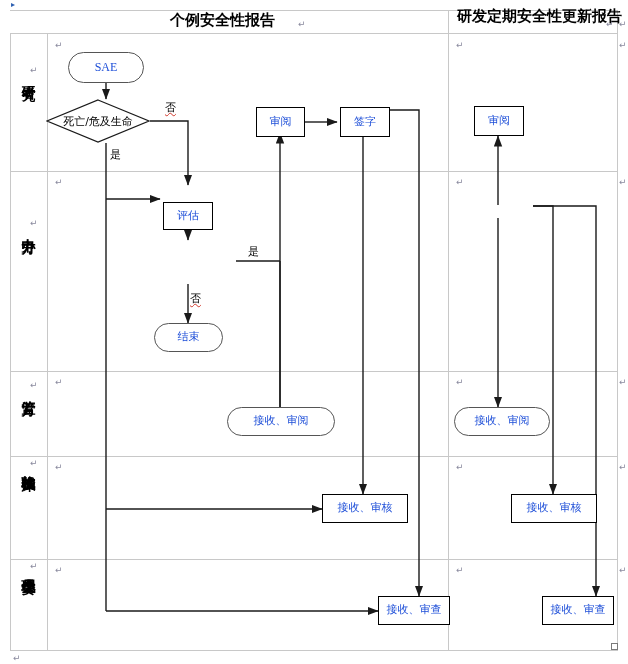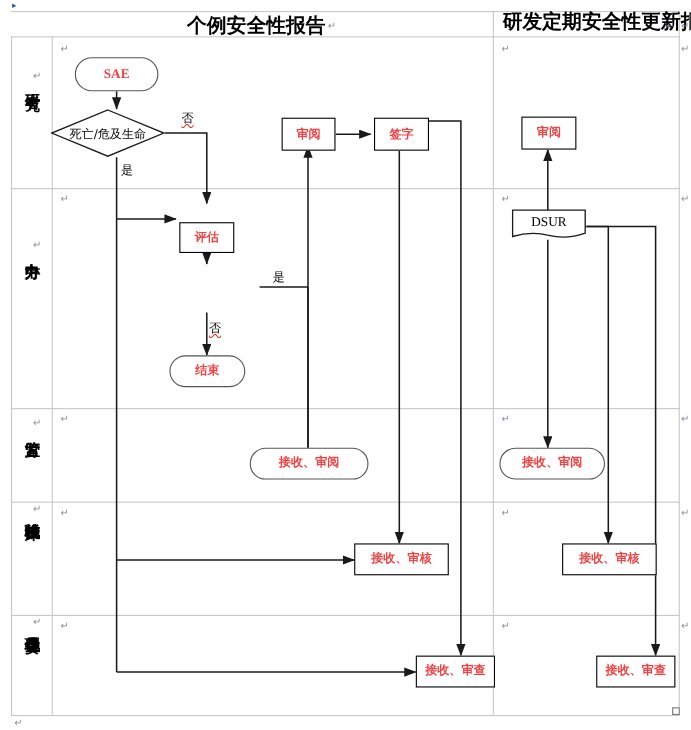--- a/index.html
+++ b/index.html
@@ -48,21 +48,21 @@
     position: absolute;
     color: #2a5db0;
     font-size: 8px;
     line-height: 8px;
   }
 
   
   .col-header {
     position: absolute;
     font-weight: bold;
-    font-size: 18px;
+    font-size: 15px;
     color: #000;
     white-space: nowrap;
     font-family: "DejaVu Sans", "Liberation Sans", sans-serif;
   }
   
   .row-label {
     position: absolute;
     font-weight: bold;
     font-size: 14px;
     color: #000;
@@ -74,27 +74,26 @@
   }
 
   
   .node {
     position: absolute;
     box-sizing: border-box;
     display: flex;
     align-items: center;
     justify-content: center;
     font-size: 11px;
-    color: #ef4444;
+    color: #1d4ed8;
     background: #ffffff;
     text-align: center;
     line-height: 1.1;
     font-family: "DejaVu Sans", "Liberation Sans", sans-serif;
     white-space: nowrap;
-    font-weight: bold;
   }
   .node.rect {
     border: 1px solid #000;
   }
   .node.stadium {
     border: 1px solid #555;
     border-radius: 999px;
   }
   .node.latin { font-family: "Liberation Serif", "DejaVu Serif", serif; font-size: 12px; }
 
@@ -286,26 +285,20 @@
   <div class="node stadium" style="left:154px; top:323px; width:69px; height:29px;">结束</div>
 
   <div class="node stadium" style="left:227px; top:407px; width:108px; height:29px;">接收、审阅</div>
 
   <div class="node rect" style="left:322px; top:494px; width:86px; height:29px;">接收、审核</div>
 
   <div class="node rect" style="left:378px; top:596px; width:72px; height:29px;">接收、审查</div>
 
   <div class="node rect" style="left:474px; top:106px; width:50px; height:30px;">审阅</div>
 
-  <div class="doc-wrap" style="left:465px; top:190px; width:68px; height:28px;">
-    <svg width="68" height="28">
-      <path d="M1,1 L67,1 L67,22 Q50,28 34,24 Q18,20 1,25 Z" fill="#ffffff" stroke="#1a1a1a" stroke-width="1.2"></path>
-    </svg>
-    <div class="doc-label">DSUR</div>
-  </div>
 
   <div class="node stadium" style="left:454px; top:407px; width:96px; height:29px;">接收、审阅</div>
 
   <div class="node rect" style="left:511px; top:494px; width:86px; height:29px;">接收、审核</div>
 
   <div class="node rect" style="left:542px; top:596px; width:72px; height:29px;">接收、审查</div>
 
   <div class="edge-label wavy" style="left:165px; top:100px;">否</div>
   <div class="edge-label" style="left:110px; top:147px;">是</div>
   <div class="edge-label" style="left:248px; top:244px;">是</div>

